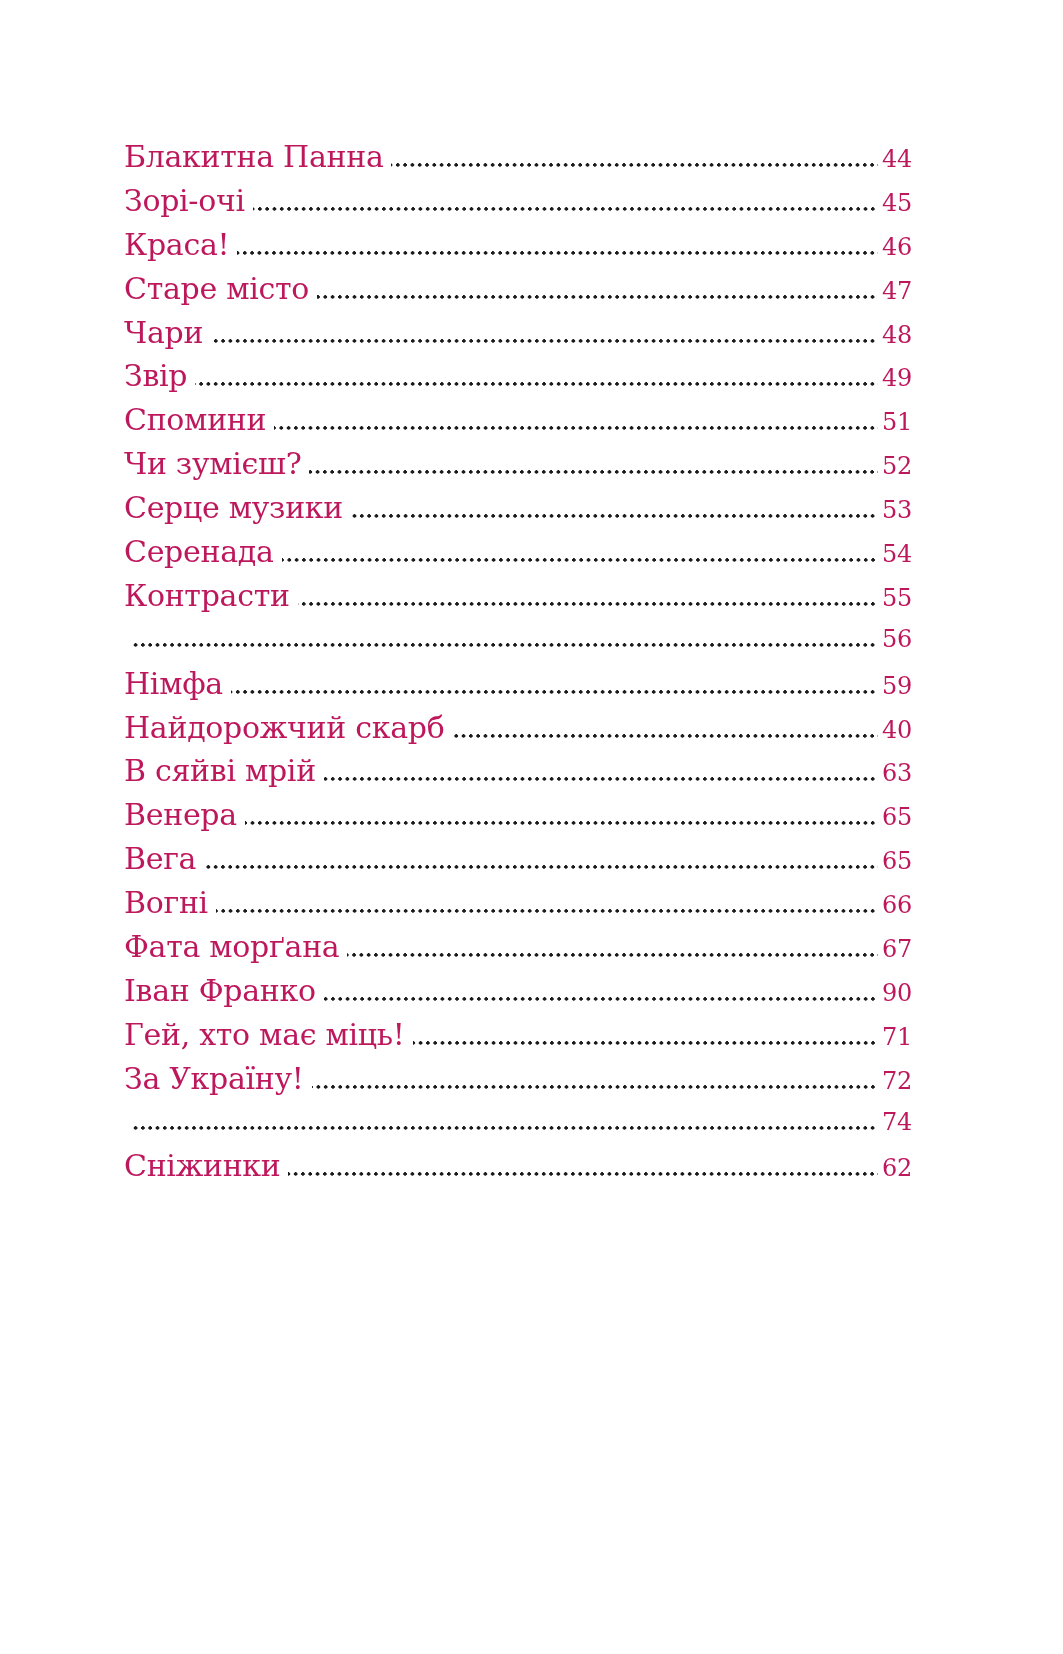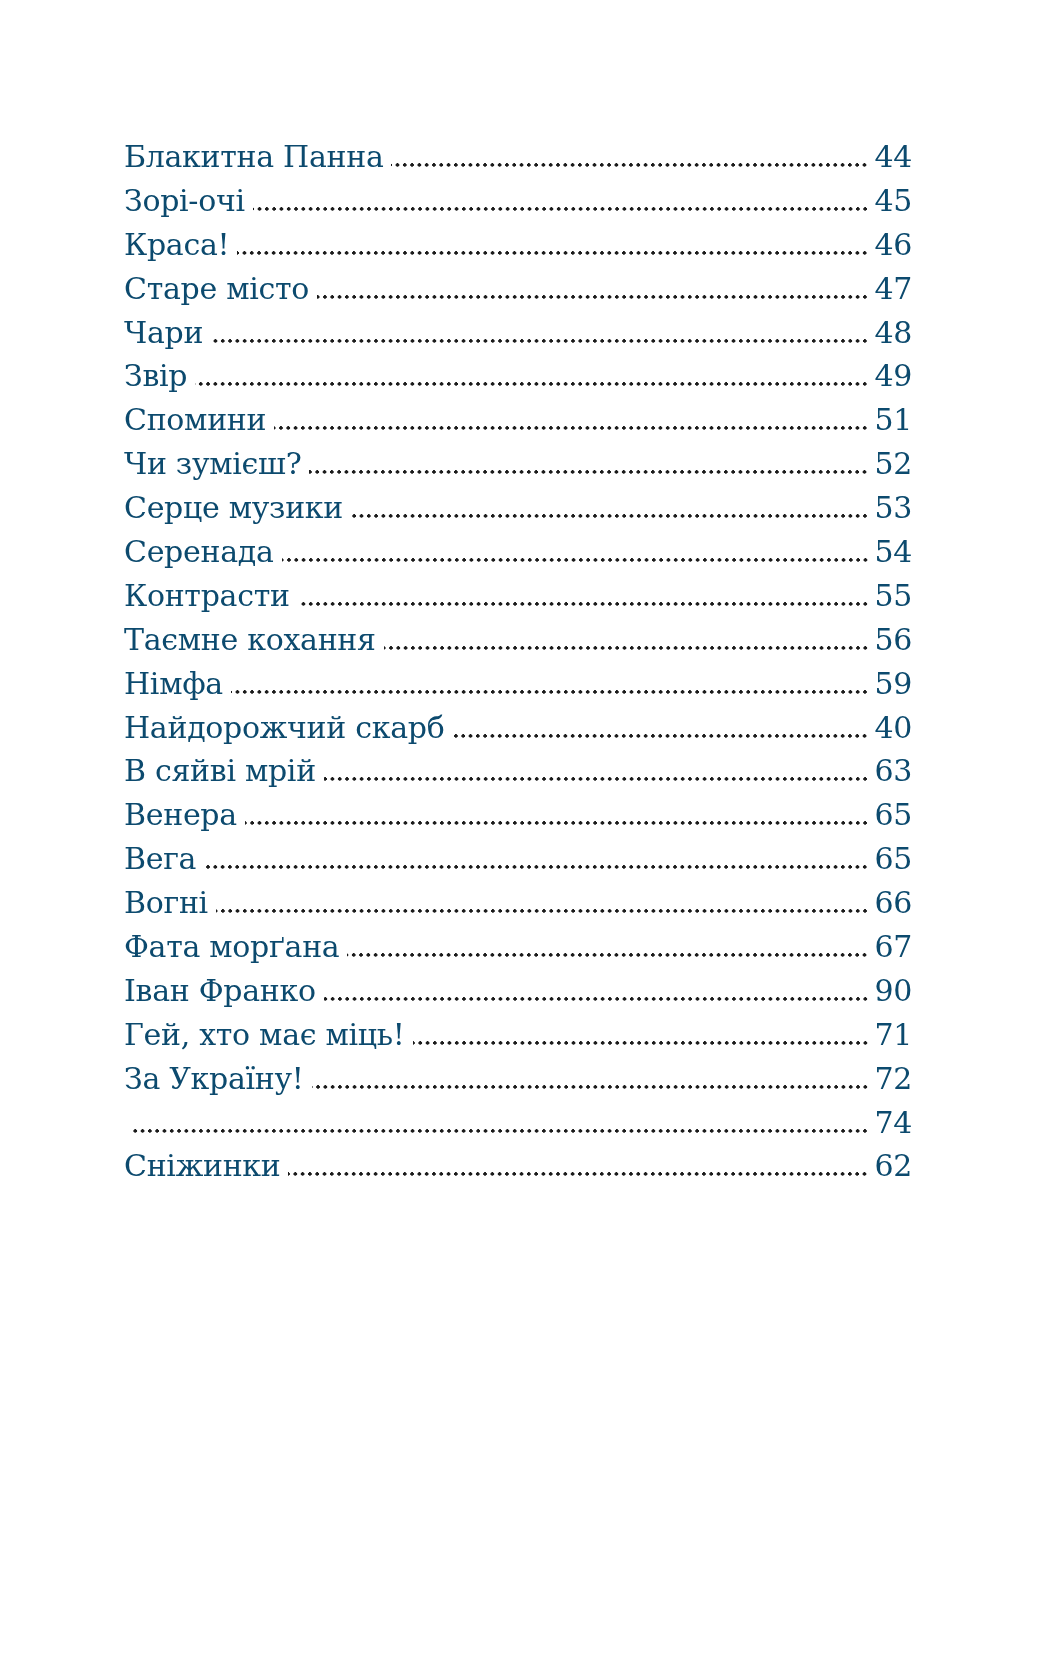--- a/index.html
+++ b/index.html
@@ -7,21 +7,21 @@
     padding: 0;
     background: #ffffff;
   }
   .book-page {
     position: relative;
     width: 1063px;
     height: 1350px;
     background: #ffffff;
     overflow: hidden;
     font-family: "DejaVu Serif", "Liberation Serif", serif;
-    color: #0c4a6e;
+    color: #be185d;
   }
   .toc {
     position: absolute;
     left: 124px;
     top: 135px;
     width: 788px;
   }
   .toc-row {
     display: flex;
     align-items: baseline;
@@ -38,21 +38,21 @@
     flex: 1 1 auto;
     height: 4px;
     margin: 0 4px 0 8px;
     background-image: radial-gradient(circle at 1.8px 1.9px, #1b1b1b 1.55px, rgba(0,0,0,0) 1.95px);
     background-size: 7.3px 4px;
     background-repeat: repeat-x;
     background-position: right bottom;
   }
   .toc-page {
     flex: 0 0 auto;
-    font-size: 30px;
+    font-size: 24px;
     text-align: right;
   }
   .folio {
     position: absolute;
     left: 124px;
     top: 1515px;
     width: 788px;
     text-align: left;
     font-size: 29px;
     line-height: 44px;
@@ -116,21 +116,20 @@
       <span class="toc-title">Серенада</span>
       <span class="dot-leader"></span>
       <span class="toc-page">54</span>
     </div>
       <div class="toc-row">
       <span class="toc-title">Контрасти</span>
       <span class="dot-leader"></span>
       <span class="toc-page">55</span>
     </div>
       <div class="toc-row">
-      <span class="toc-title">Таємне кохання</span>
       <span class="dot-leader"></span>
       <span class="toc-page">56</span>
     </div>
       <div class="toc-row">
       <span class="toc-title">Німфа</span>
       <span class="dot-leader"></span>
       <span class="toc-page">59</span>
     </div>
       <div class="toc-row">
       <span class="toc-title">Найдорожчий скарб</span>

